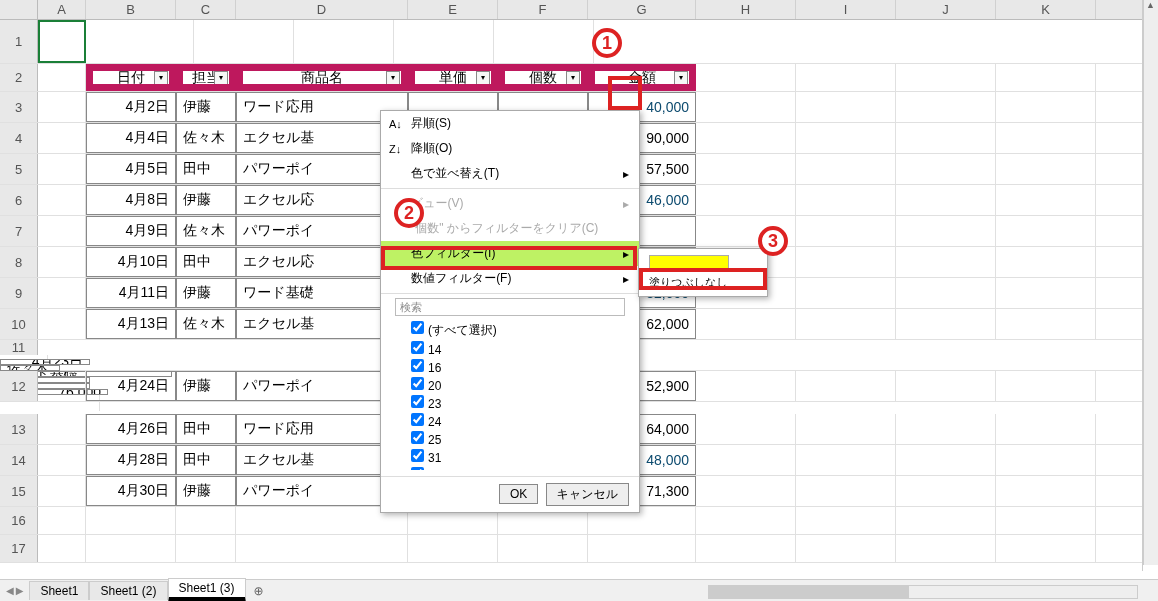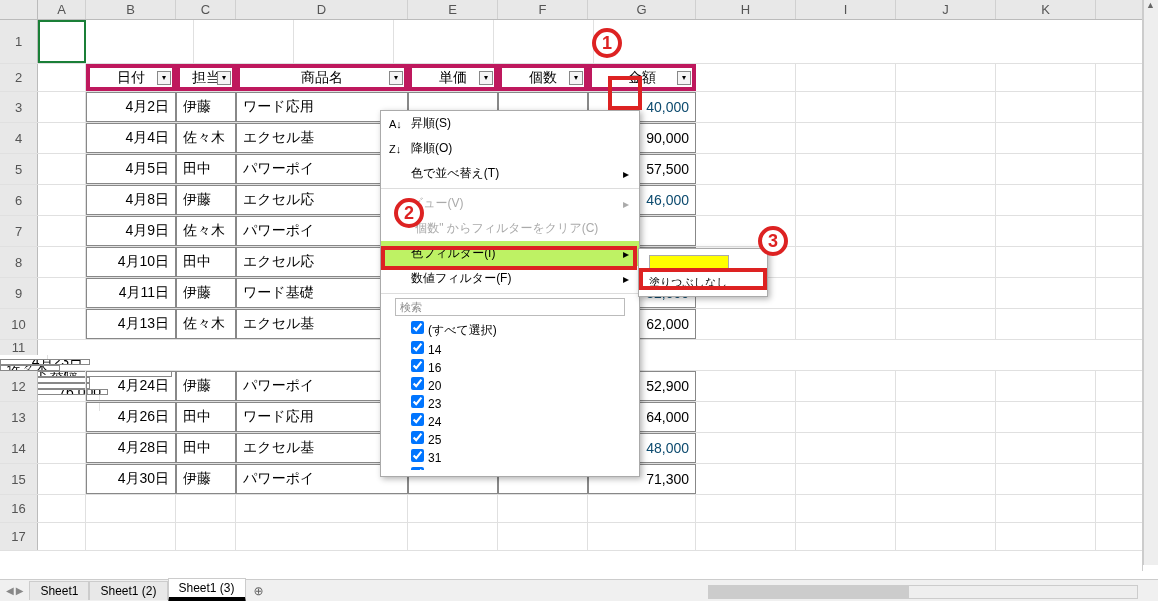--- a/index.html
+++ b/index.html
@@ -19,21 +19,21 @@
     .cA { width: 48px; }
     .cB { width: 90px; }
     .cC { width: 60px; }
     .cD { width: 172px; }
     .cE { width: 90px; }
     .cF { width: 90px; }
     .cG { width: 108px; }
     .cH, .cI, .cJ, .cK { width: 100px; }
     
     .title-cell { font-size: 22px; font-weight: bold; }
-    .hdr-cell { background: #fff; border: 4px solid #be185d; justify-content: center; position: relative; font-size: 14px; }
+    .hdr-cell { background: #fff; border: 7px solid #be185d; justify-content: center; position: relative; font-size: 14px; }
     .data-cell { border: 1px solid #888; }
     .num { justify-content: flex-end; }
     .red { color: #0c4a6e; }
     
     .filter-btn { position: absolute; right: 1px; top: 50%; transform: translateY(-50%); width: 14px; height: 14px; border: 1px solid #888; background: #f6f6f6; display: flex; align-items: center; justify-content: center; font-size: 8px; cursor: pointer; }
     
     .selected-cell { border: 2px solid #1a7f37; }
     
     
     .filter-menu { position: absolute; left: 380px; top: 110px; width: 260px; background: #fff; border: 1px solid #aaa; box-shadow: 2px 2px 6px rgba(0,0,0,0.3); z-index: 10; font-size: 12px; }
@@ -271,21 +271,21 @@
     <div class="cell cC data-cell">伊藤</div>
     <div class="cell cD data-cell">パワーポイ</div>
     <div class="cell cE data-cell"></div>
     <div class="cell cF data-cell"></div>
     <div class="cell cG data-cell num ">52,900</div>
     <div class="cell cH"></div>
           <div class="cell cI"></div>
           <div class="cell cJ"></div>
           <div class="cell cK"></div>
   </div>
-        <div class="grid-row" style="height: 31px;">
+        <div class="grid-row" style="height: 31px; margin-top: 12px;">
     <div class="row-h">13</div>
     <div class="cell cA"></div>
     <div class="cell cB data-cell num">4月26日</div>
     <div class="cell cC data-cell">田中</div>
     <div class="cell cD data-cell">ワード応用</div>
     <div class="cell cE data-cell"></div>
     <div class="cell cF data-cell"></div>
     <div class="cell cG data-cell num ">64,000</div>
     <div class="cell cH"></div>
           <div class="cell cI"></div>
@@ -370,20 +370,24 @@
         <div class="chk-row"><input type="checkbox" checked="" style=""><span>14</span></div>
         <div class="chk-row"><input type="checkbox" checked="" style=""><span>16</span></div>
         <div class="chk-row"><input type="checkbox" checked="" style=""><span>20</span></div>
         <div class="chk-row"><input type="checkbox" checked="" style=""><span>23</span></div>
         <div class="chk-row"><input type="checkbox" checked="" style=""><span>24</span></div>
         <div class="chk-row"><input type="checkbox" checked="" style=""><span>25</span></div>
         <div class="chk-row"><input type="checkbox" checked="" style=""><span>31</span></div>
         <div class="chk-row"><input type="checkbox" checked="" style=""><span>32</span></div>
       </div>
   </div>
+  <div class="menu-buttons">
+    <button>OK</button>
+    <button>キャンセル</button>
+  </div>
 </div>
 
 <div class="submenu">
   <div class="sub-item"><span class="color-swatch"></span></div>
   <div class="sub-item">塗りつぶしなし</div>
 </div>
 
 <div class="anno-circle" style="left:592px; top:28px">1</div>
 <div class="anno-box" style="left:608px; top:76px; width:34px; height:34px"></div>
 

